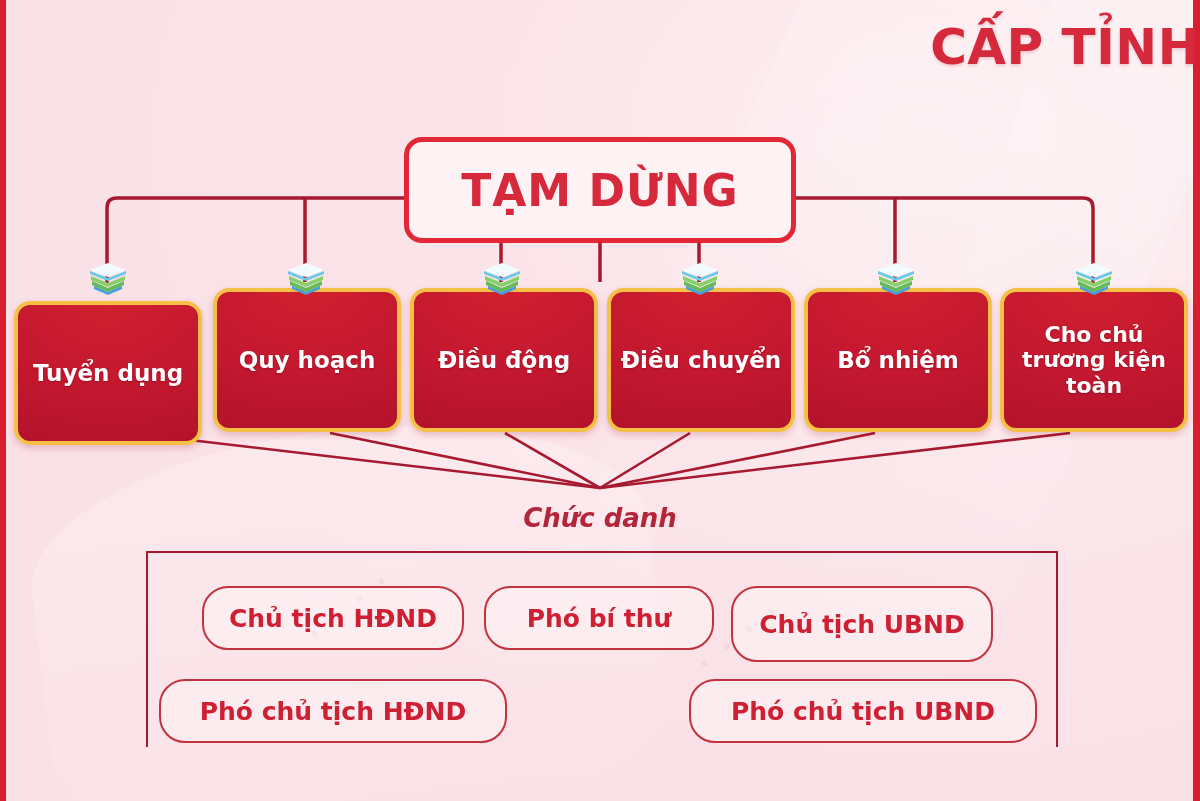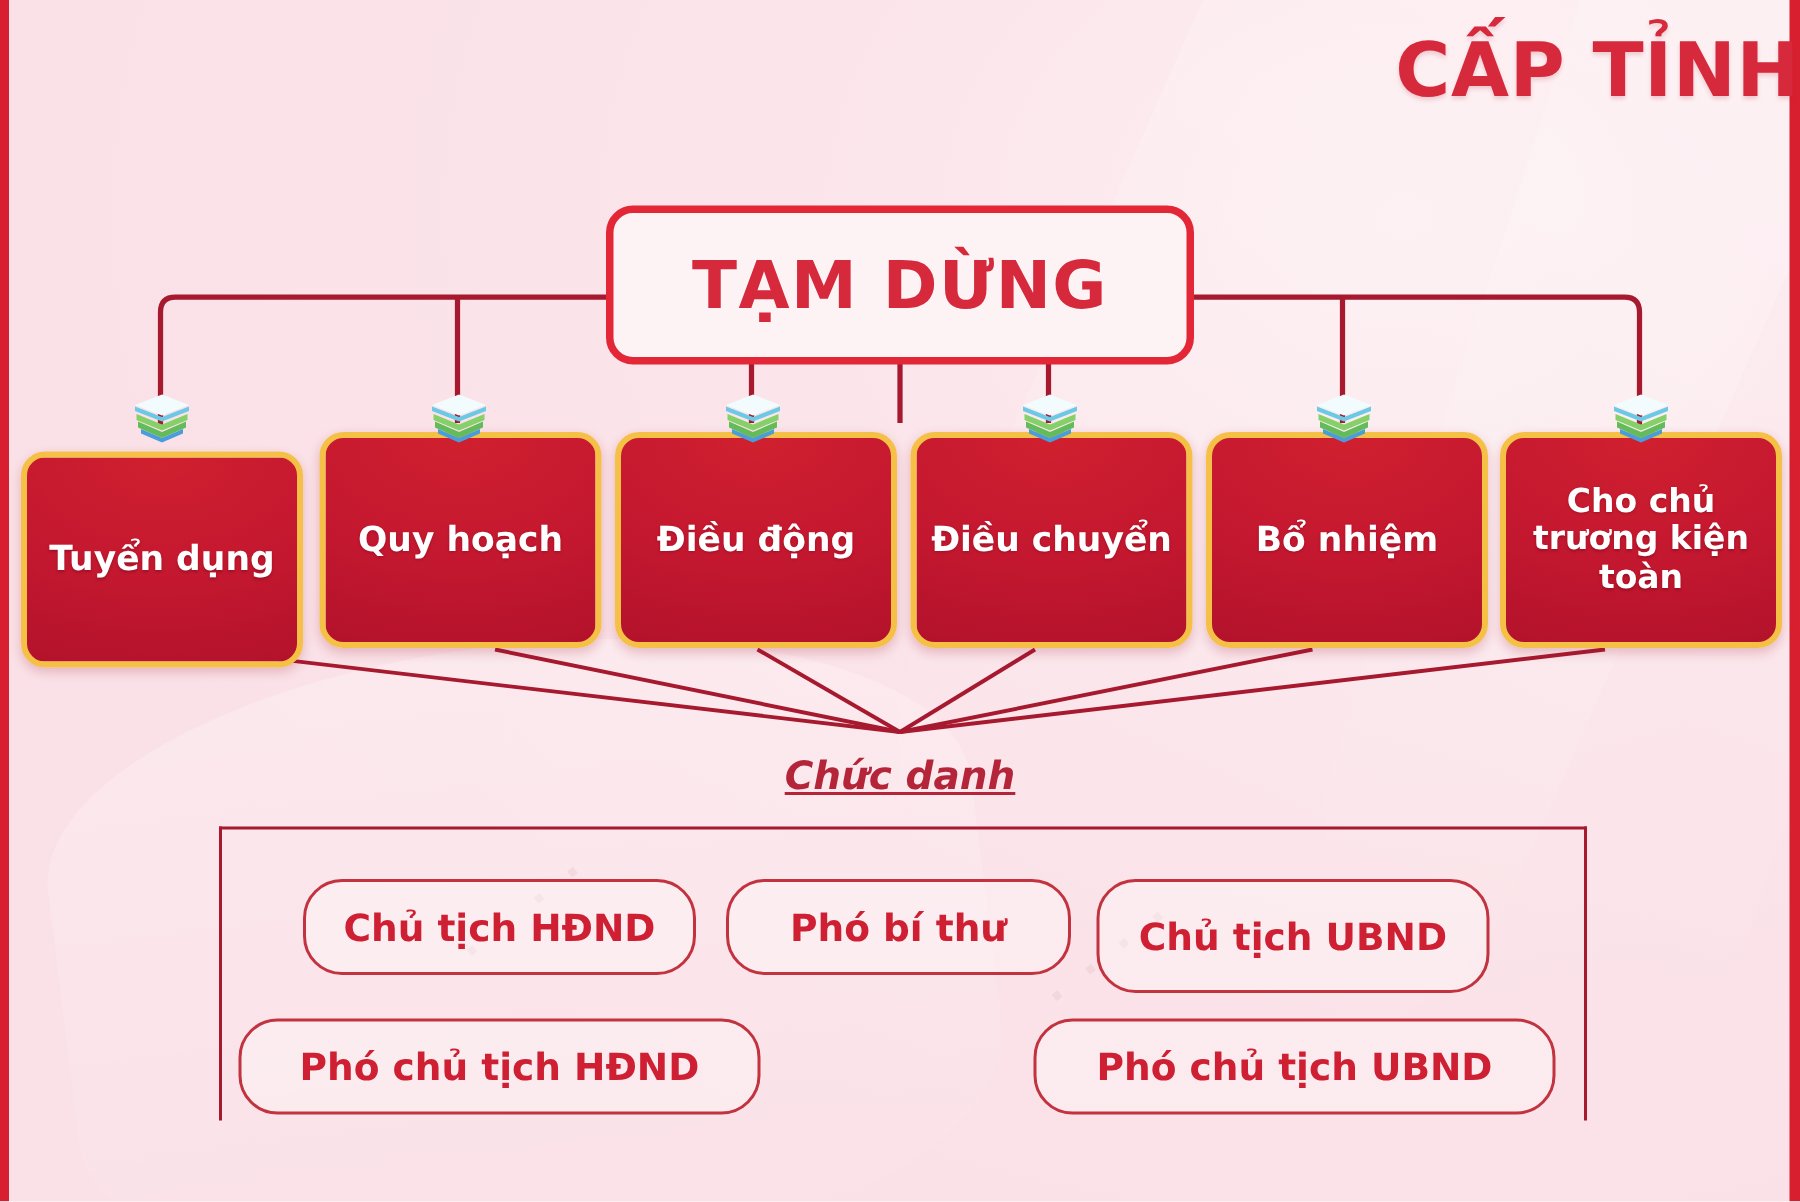--- a/index.html
+++ b/index.html
@@ -135,21 +135,20 @@
   
   .chuc-danh {
     position: absolute;
     left: 0; right: 0;
     top: 503px;
     text-align: center;
     font-size: 26px;
     font-style: italic;
     font-weight: 600;
     color: #b5253a;
-    text-decoration: underline;
   }
 
   
   .frame {
     position: absolute;
     left: 146px;
     top: 551px;
     width: 912px;
     height: 196px;
     border: 2px solid #a6192e;

